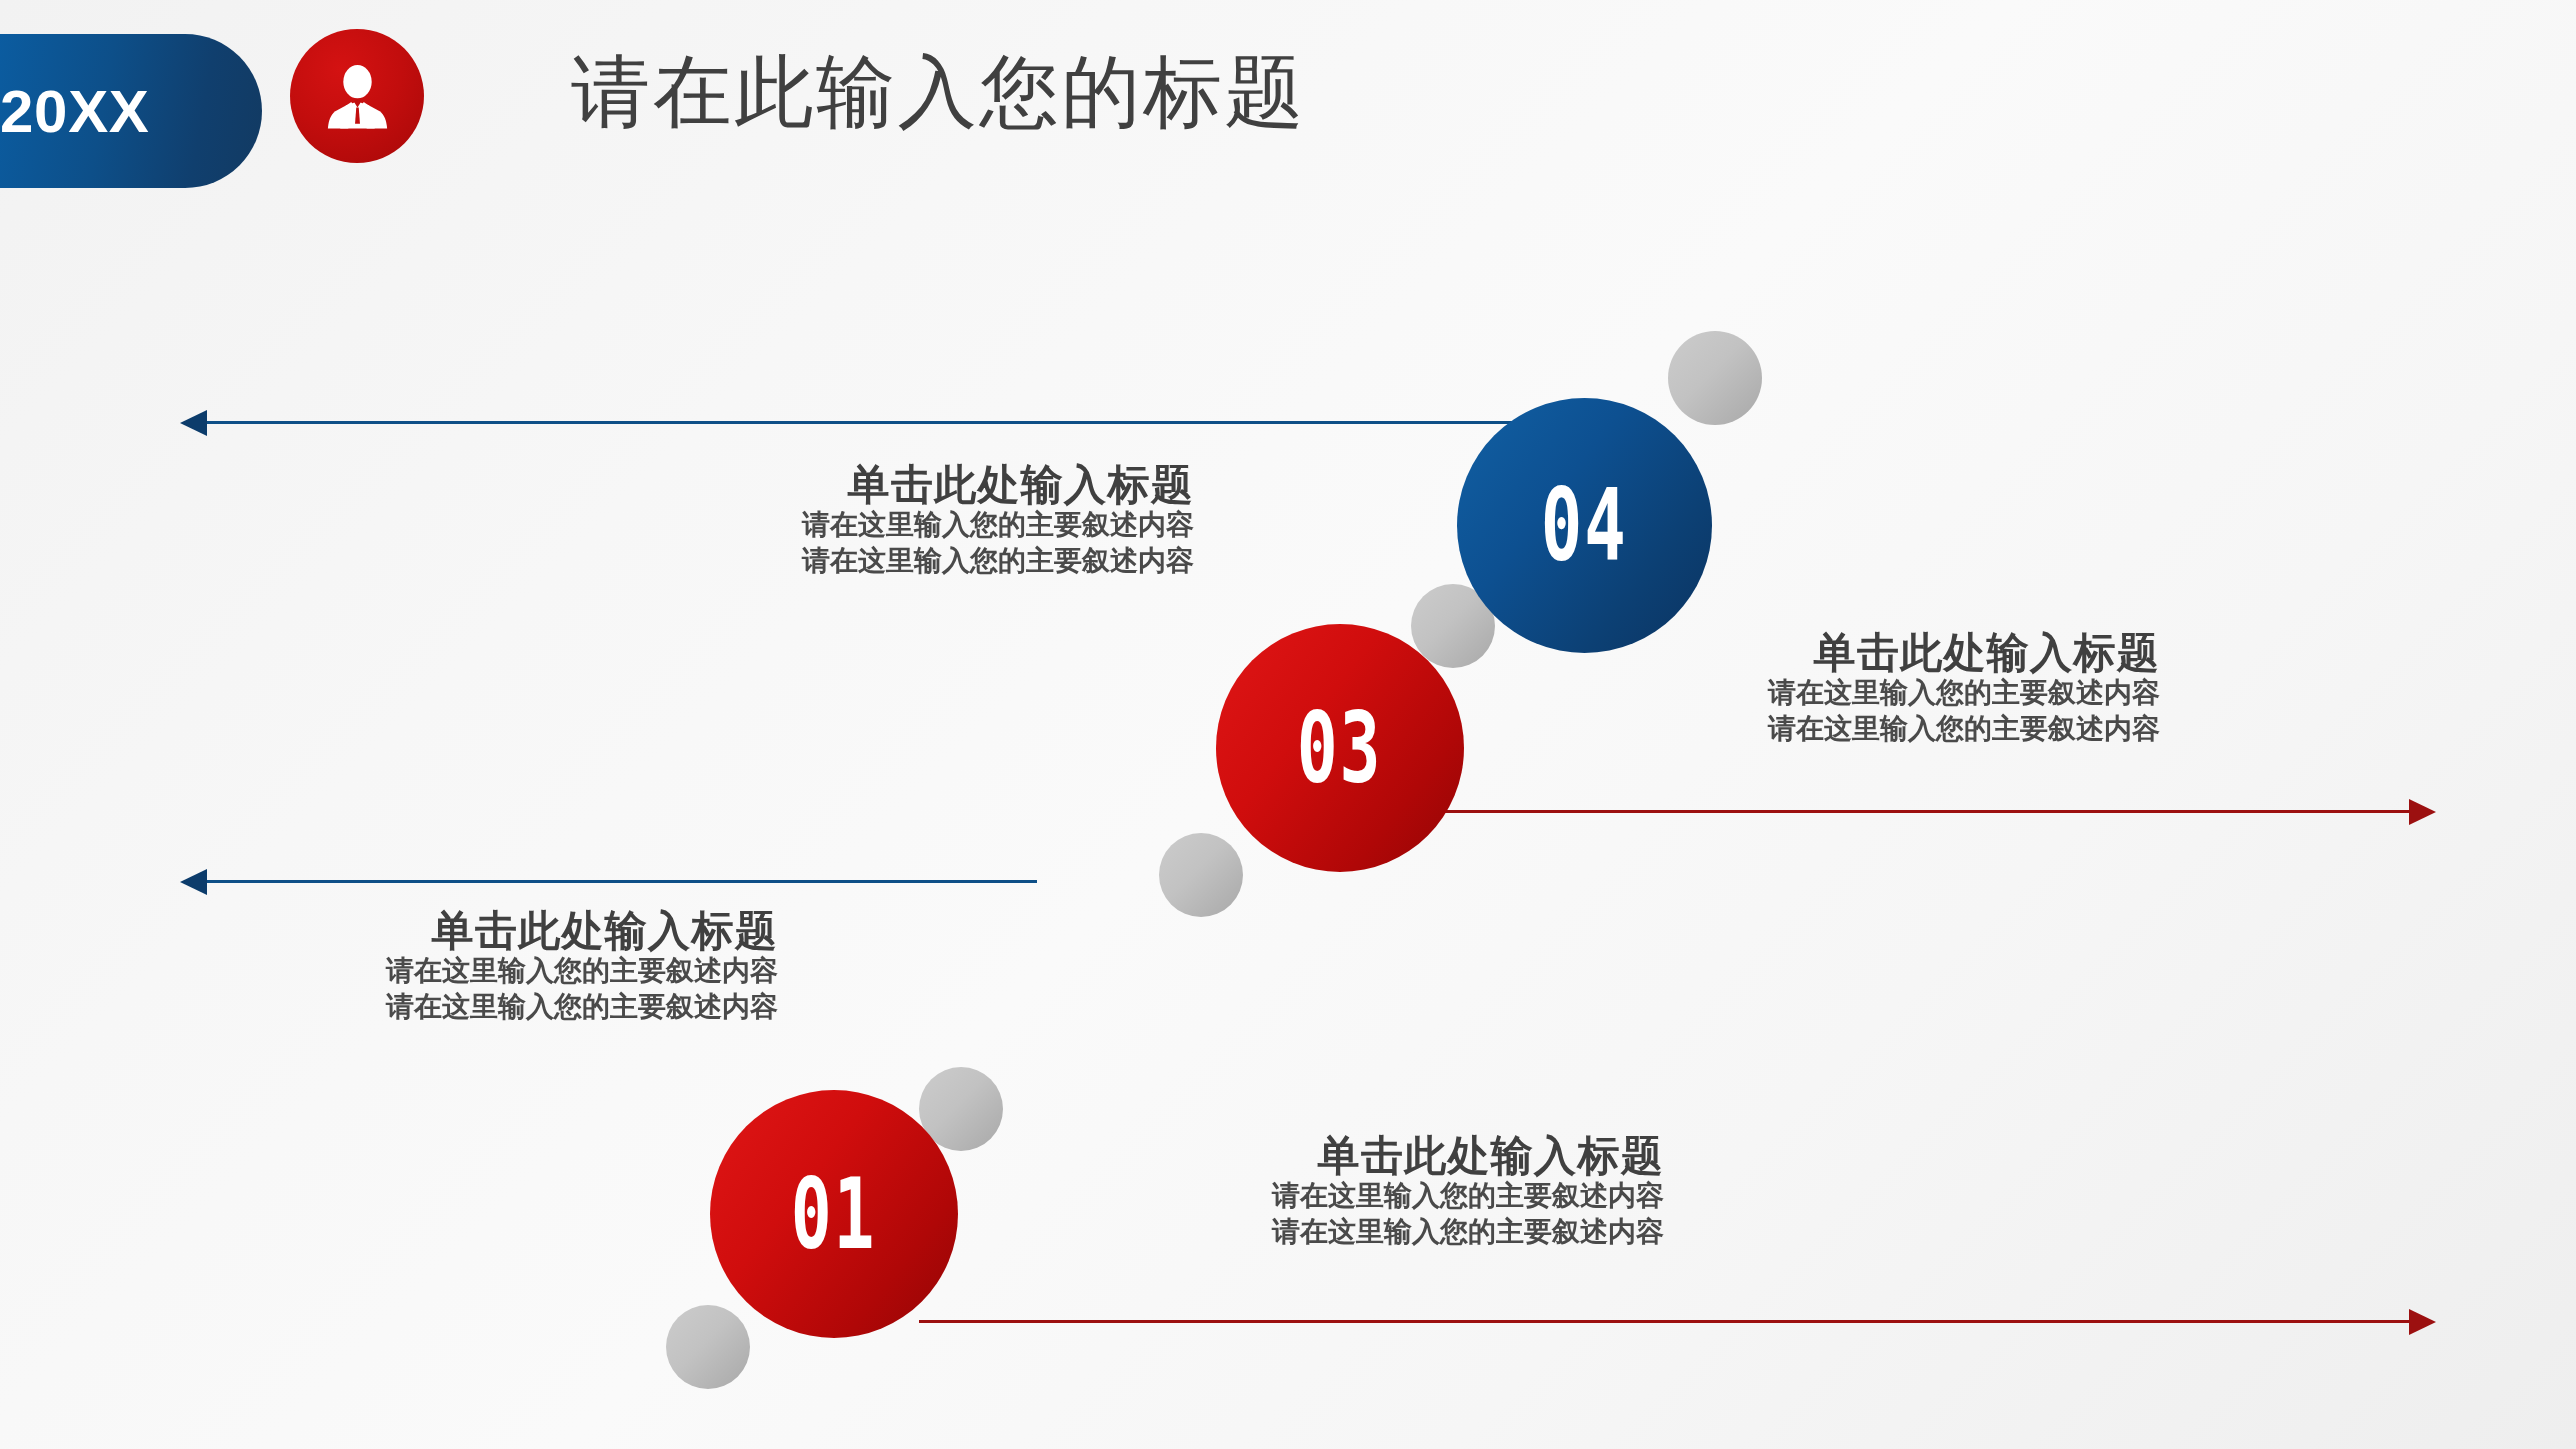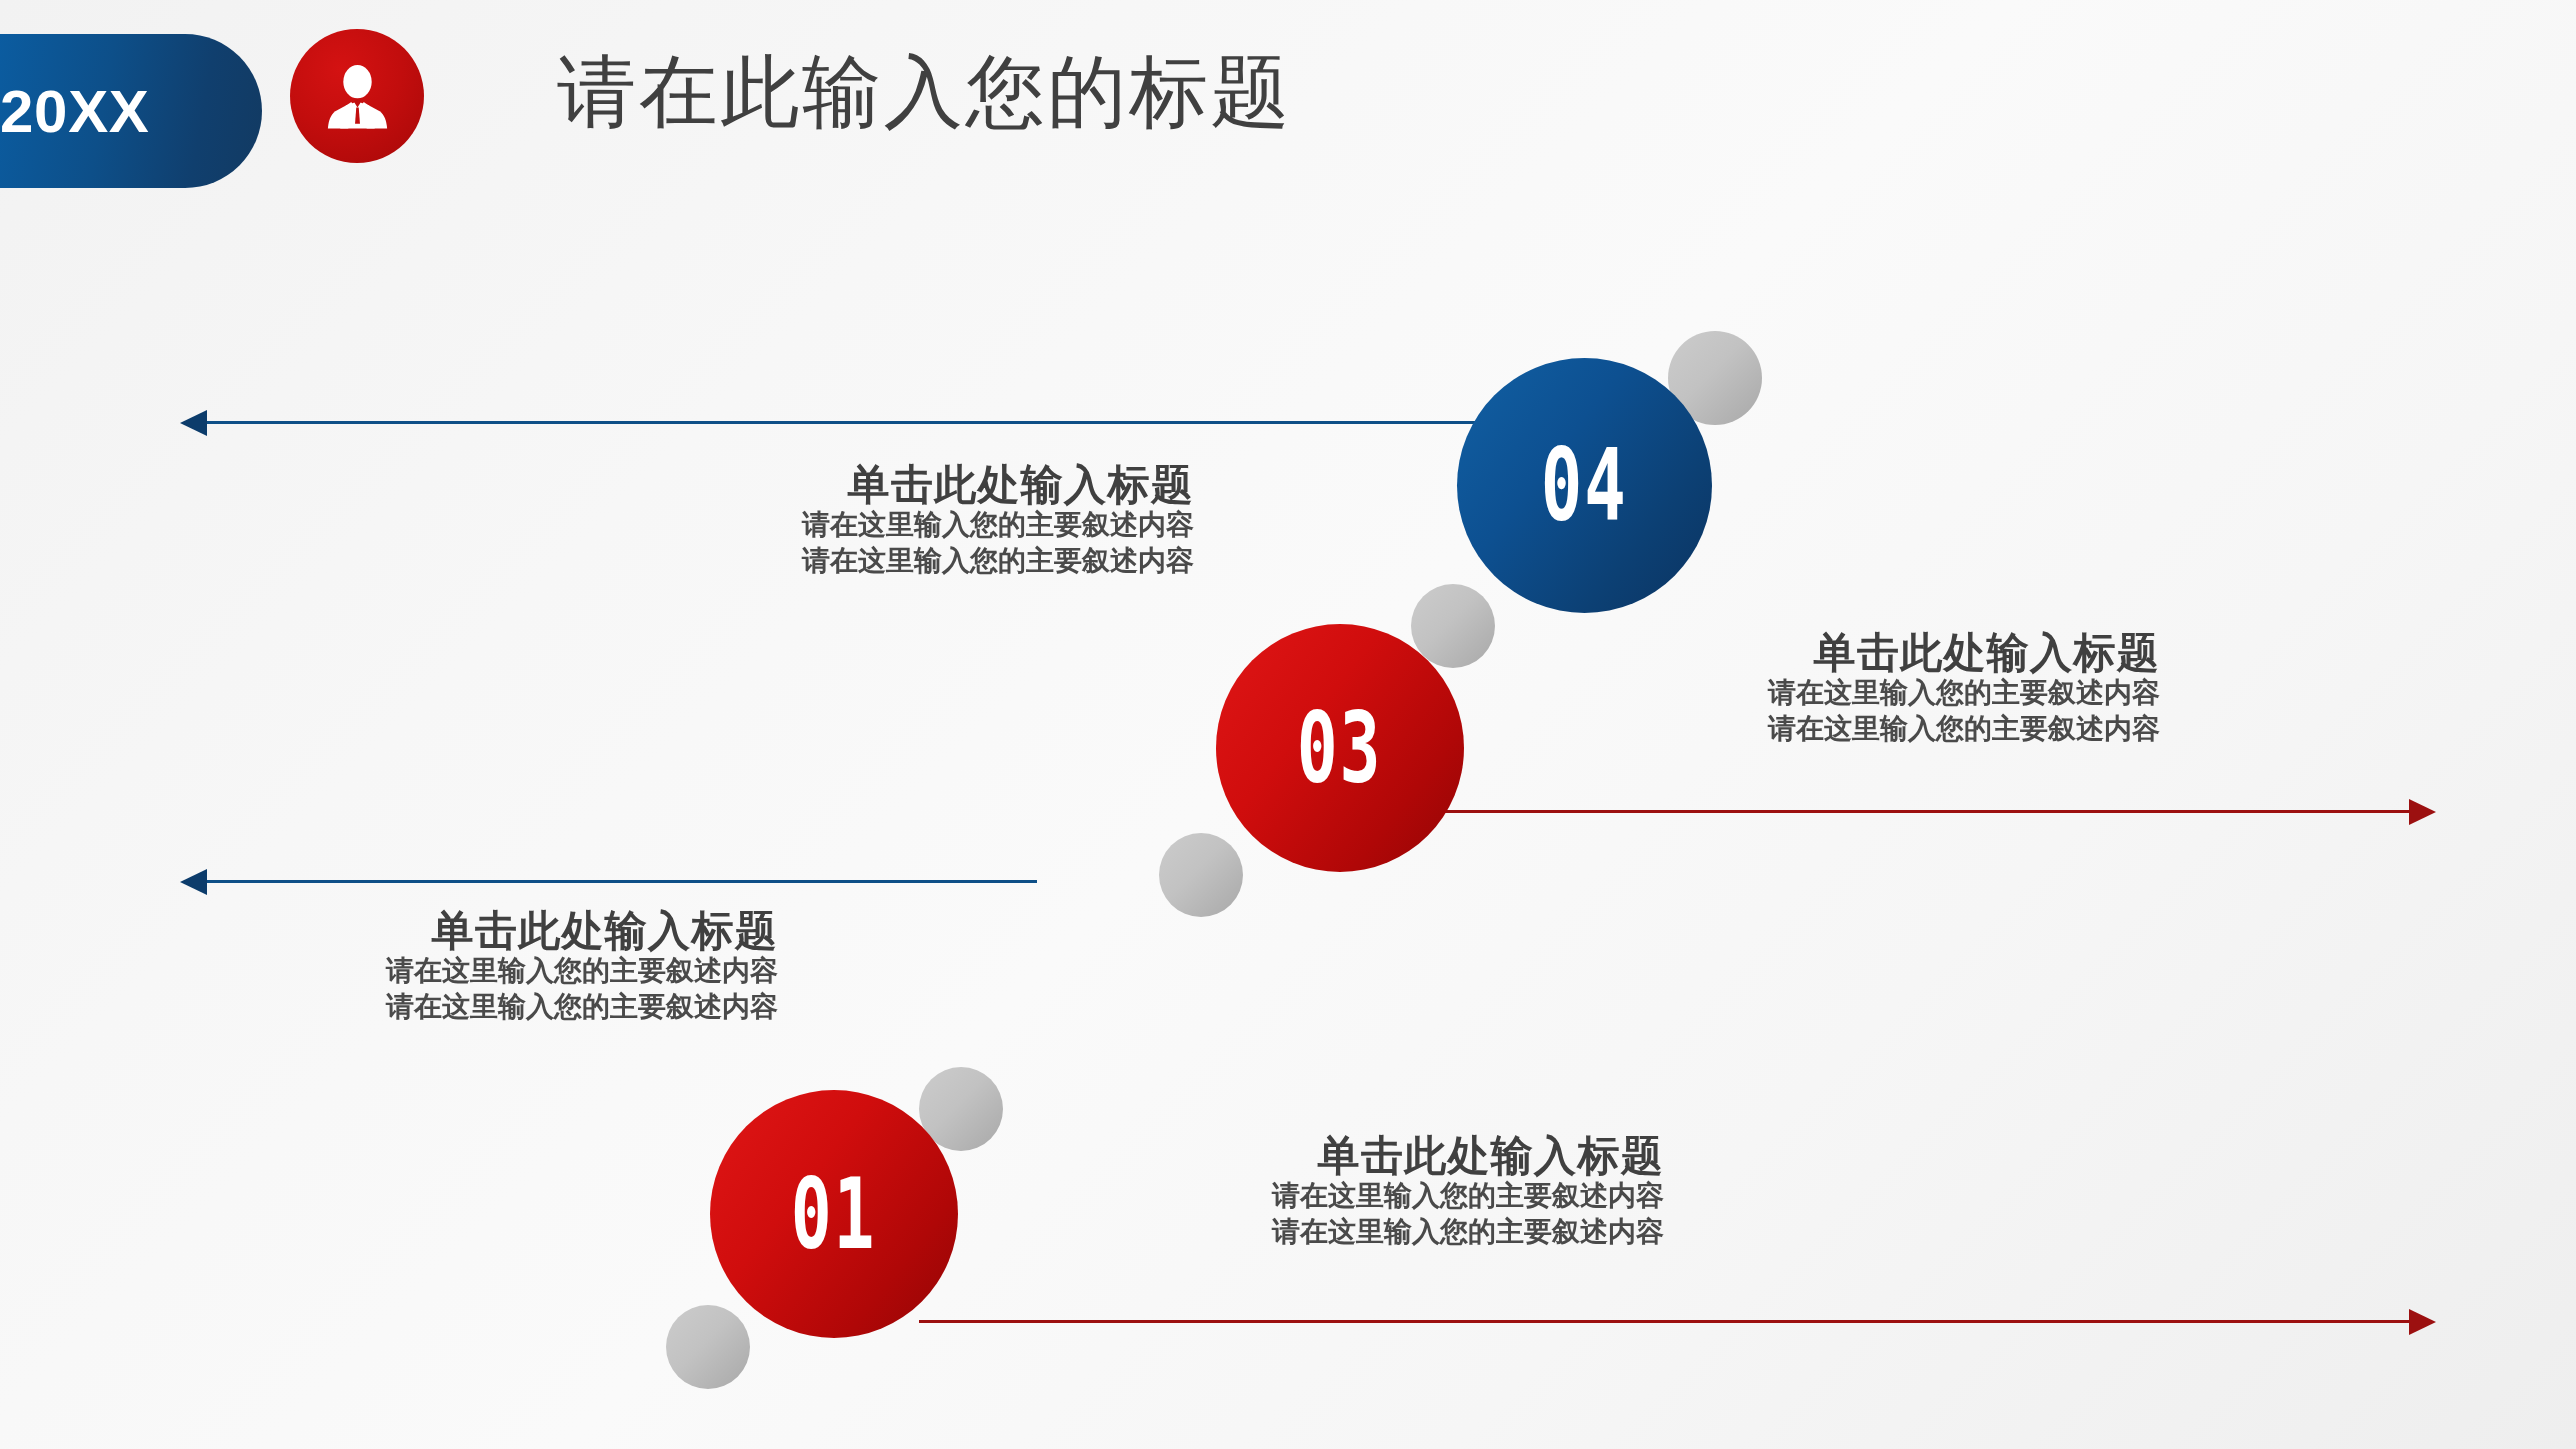--- a/index.html
+++ b/index.html
@@ -46,21 +46,21 @@
     border-radius: 50%;
     background: radial-gradient(circle at 38% 30%, #d41212 0%, #c20d0d 48%, #a60808 100%);
     display: flex;
     align-items: center;
     justify-content: center;
   }
   .header-avatar svg { width: 79px; height: 79px; display: block; }
 
   .page-title {
     position: absolute;
-    left: 557px;
+    left: 571px;
     top: 40px;
     font-size: 79px;
     color: #404040;
     letter-spacing: 2.7px;
     white-space: nowrap;
     font-family: "Liberation Sans", "DejaVu Sans", sans-serif;
   }
 
   
   .arrow { position: absolute; height: 0; }
@@ -174,21 +174,21 @@
     <div class="arrow-line" style="left:0; width:1491px;"></div>
     <div class="arrow-head"></div>
   </div>
 
   <div class="dot-gray" style="left:1668px; top:331px; width:94px; height:94px;"></div>
   <div class="dot-gray" style="left:1411px; top:584px; width:84px; height:84px;"></div>
   <div class="dot-gray" style="left:1159px; top:833px; width:84px; height:84px;"></div>
   <div class="dot-gray" style="left:919px; top:1067px; width:84px; height:84px;"></div>
   <div class="dot-gray" style="left:666px; top:1305px; width:84px; height:84px;"></div>
 
-  <div class="node-circle circle-blue" style="left:1457px; top:358px; width:255px; height:255px;">
+  <div class="node-circle circle-blue" style="left:1457px; top:398px; width:255px; height:255px;">
     <span class="node-num" style="font-size:75px;">04</span>
   </div>
   <div class="node-text ta-right" style="left:577px; top:463px; width:617px;">
     <div class="nt-title">单击此处输入标题</div>
     <div class="nt-line">请在这里输入您的主要叙述内容</div>
     <div class="nt-line">请在这里输入您的主要叙述内容</div>
   </div>
 
   <div class="node-circle circle-red" style="left:1216px; top:624px; width:248px; height:248px;">
     <span class="node-num" style="font-size:74px;">03</span>

